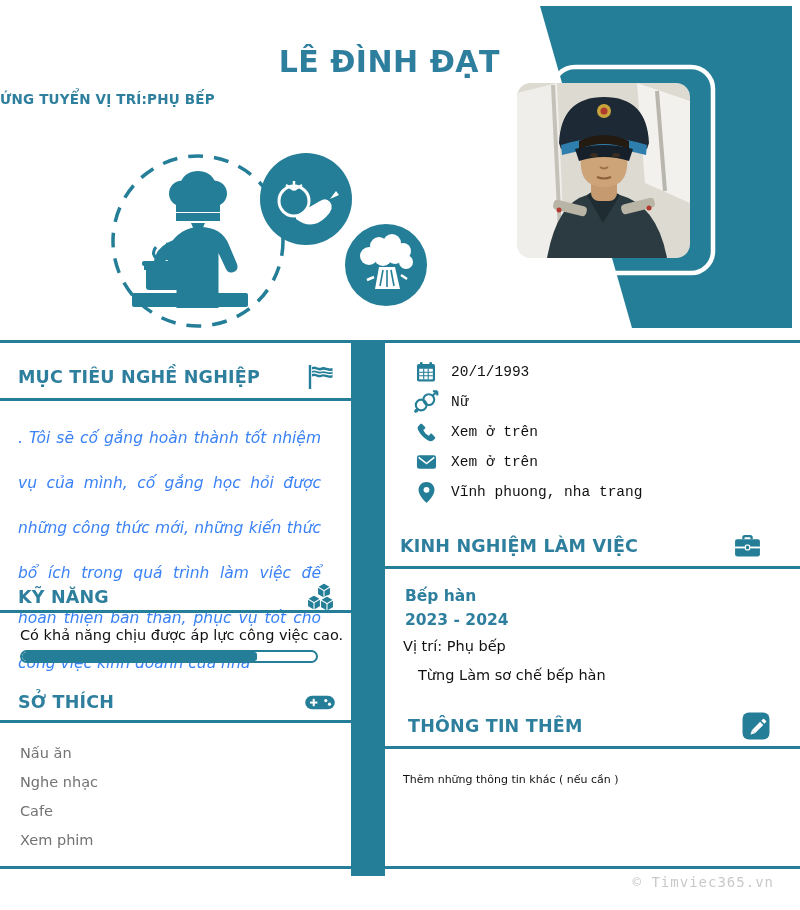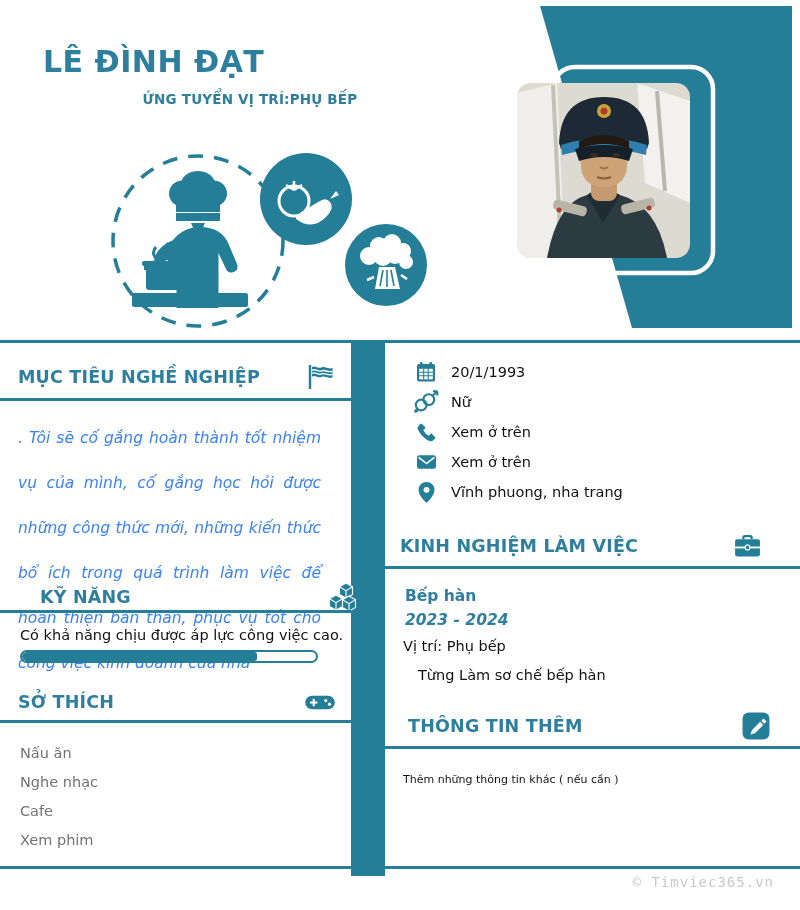--- a/index.html
+++ b/index.html
@@ -6,23 +6,23 @@
   html,body { background:#fff; }
   body { font-family:"DejaVu Sans","Liberation Sans",sans-serif; }
   .page { position:relative; width:800px; height:910px; background:#ffffff; overflow:hidden; }
 
   
   .hdr-svg { position:absolute; left:0; top:0; }
 
   .photo { position:absolute; left:517px; top:83px; width:173px; height:175px;
            border-radius:14px; overflow:hidden; }
 
-  .name { position:absolute; left:0; top:44px; width:500px; text-align:left;
+  .name { position:absolute; left:0; top:44px; width:500px; text-align:right;
           font-size:30px; font-weight:bold; color:#2e7f9e; letter-spacing:.5px;padding-left:43px; }
-  .subtitle { position:absolute; left:0; top:91px; width:500px; text-align:center;
+  .subtitle { position:absolute; left:0; top:91px; width:500px; 
           font-size:13.5px; font-weight:bold; color:#2e7f9e; letter-spacing:.2px; }
 
   .chef-svg { position:absolute; left:98px; top:143px; }
 
   .rule-top    { position:absolute; left:0; top:340px; width:800px; height:3px; background:#257e97; }
   .divider     { position:absolute; left:351px; top:340px; width:34px; height:536px; background:#257e97; }
   .rule-bottom { position:absolute; left:0; top:866px; width:800px; height:3px; background:#257e97; }
 
   .sec-head { position:absolute; display:flex; justify-content:space-between; align-items:center;
               color:#2e7f9e; font-size:17.5px; font-weight:bold; letter-spacing:.2px; }
@@ -33,25 +33,25 @@
 
   .skill-label { position:absolute; left:20px; top:627px; font-size:14.5px; color:#111; }
   .skill-bar  { position:absolute; left:20px; top:650px; width:298px; height:13px;
                 border:2px solid #257e97; border-radius:7px; background:#fff; overflow:hidden; }
   .skill-fill { height:100%; background:#257e97; border-radius:5px 3px 3px 5px; }
 
   .hobby-list { position:absolute; left:20px; top:742px; font-size:14.5px; color:#737373; }
   .hobby-list div { height:29px; line-height:22px; }
 
   .info-list { position:absolute; left:413px; top:357px; }
-  .info-row  { display:flex; align-items:center; height:30px; font-size:14.5px; color:#111; }
+  .info-row  { display:flex; align-items:center; height:30px; font-size:14.5px; color:#111;font-family:Liberation Mono, monospace; }
   .info-icon { width:26px; margin-right:12px; display:flex; align-items:center; justify-content:center; }
 
   .exp-company { position:absolute; left:405px; top:587px; font-size:15.5px; font-weight:bold; color:#2e7f9e; }
-  .exp-period  { position:absolute; left:405px; top:611px; font-size:15.5px; font-weight:bold; color:#2e7f9e;font-style:italic; }
+  .exp-period  { position:absolute; left:405px; top:611px; font-size:15.5px; font-weight:bold; color:#2e7f9e; }
   .exp-pos     { position:absolute; left:403px; top:638px; font-size:14.5px; color:#111; }
   .exp-desc    { position:absolute; left:418px; top:667px; font-size:14.5px; color:#111; }
 
   .add-body { position:absolute; left:403px; top:773px; font-size:11px; color:#111; }
 
   .footer { position:absolute; right:26px; top:874px; font-family:"DejaVu Sans Mono",monospace;
             font-size:14px; color:#c9c9c9; letter-spacing:1px; }
 </style>
 </head>
 <body>
@@ -156,21 +156,21 @@
     <svg width="30" height="26" viewBox="0 0 28 26">
       <path d="M3 1 v24" stroke="#257e97" stroke-width="2.4"></path>
       <path d="M5 3 C8.5 1 11 5 14.5 3.5 C18 2 20.5 5.5 25.5 4 L25.5 13.5 C20.5 15 18 11.5 14.5 13 C11 14.5 8.5 10.5 5 12.5 Z" fill="#257e97"></path>
       <path d="M5 6.3 C8.5 4.3 11 8.3 14.5 6.8 C18 5.3 20.5 8.8 25.5 7.3" stroke="#fff" stroke-width="1.4" fill="none"></path>
       <path d="M5 9.4 C8.5 7.4 11 11.4 14.5 9.9 C18 8.4 20.5 11.9 25.5 10.4" stroke="#fff" stroke-width="1.4" fill="none"></path>
     </svg>
   </div>
   <div class="sec-ul" style="left:0; top:398px; width:351px;"></div>
   <div class="obj-body">. Tôi sẽ cố gắng hoàn thành tốt nhiệm vụ của mình, cố gắng học hỏi được những công thức mới, những kiến thức bổ ích trong quá trình làm việc để hoàn thiện bản thân, phục vụ tốt cho công việc kinh doanh của nhà</div>
 
-  <div class="sec-head" style="left:18px; top:582px; width:318px;margin-left:22px;">
+  <div class="sec-head" style="left:18px; top:582px; width:318px;">
     <span>KỸ NĂNG</span>
     <svg width="32" height="30" viewBox="0 0 32 30">
       <g fill="#257e97" stroke="#fff" stroke-width="1.1">
         <path d="M20 1 l6.5 3.8 v7.6 L20 16.2 l-6.5 -3.8 v-7.6 Z"></path>
         <path d="M13.5 4.8 L20 8.6 L26.5 4.8 M20 8.6 V16.2" fill="none"></path>
         <path d="M10 13 l6.5 3.8 v7.6 L10 28.2 l-6.5 -3.8 v-7.6 Z"></path>
         <path d="M3.5 16.8 L10 20.6 L16.5 16.8 M10 20.6 V28.2" fill="none"></path>
         <path d="M23 14 l6.5 3.8 v7.6 L23 29.2 l-6.5 -3.8 v-7.6 Z"></path>
         <path d="M16.5 17.8 L23 21.6 L29.5 17.8 M23 21.6 V29.2" fill="none"></path>
       </g>

